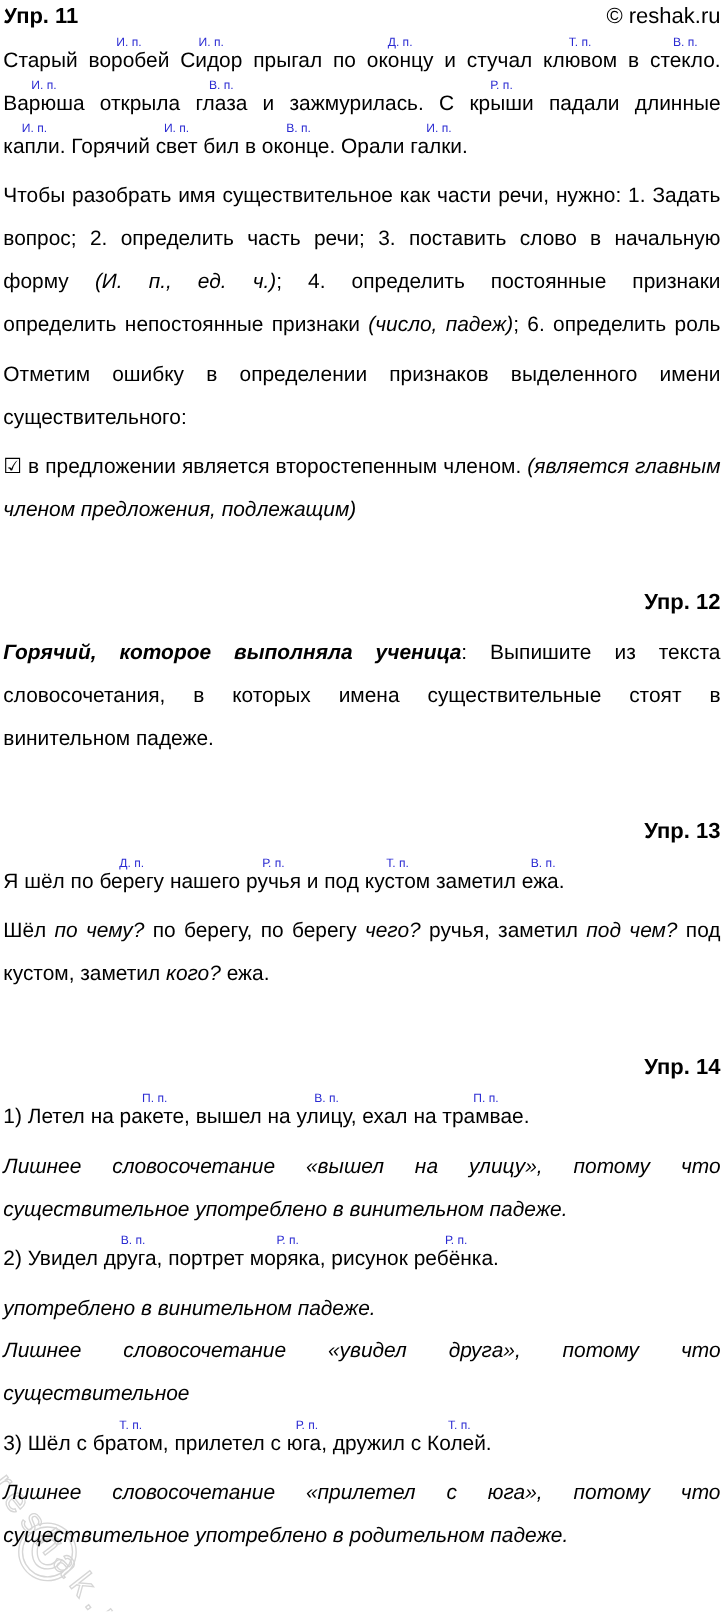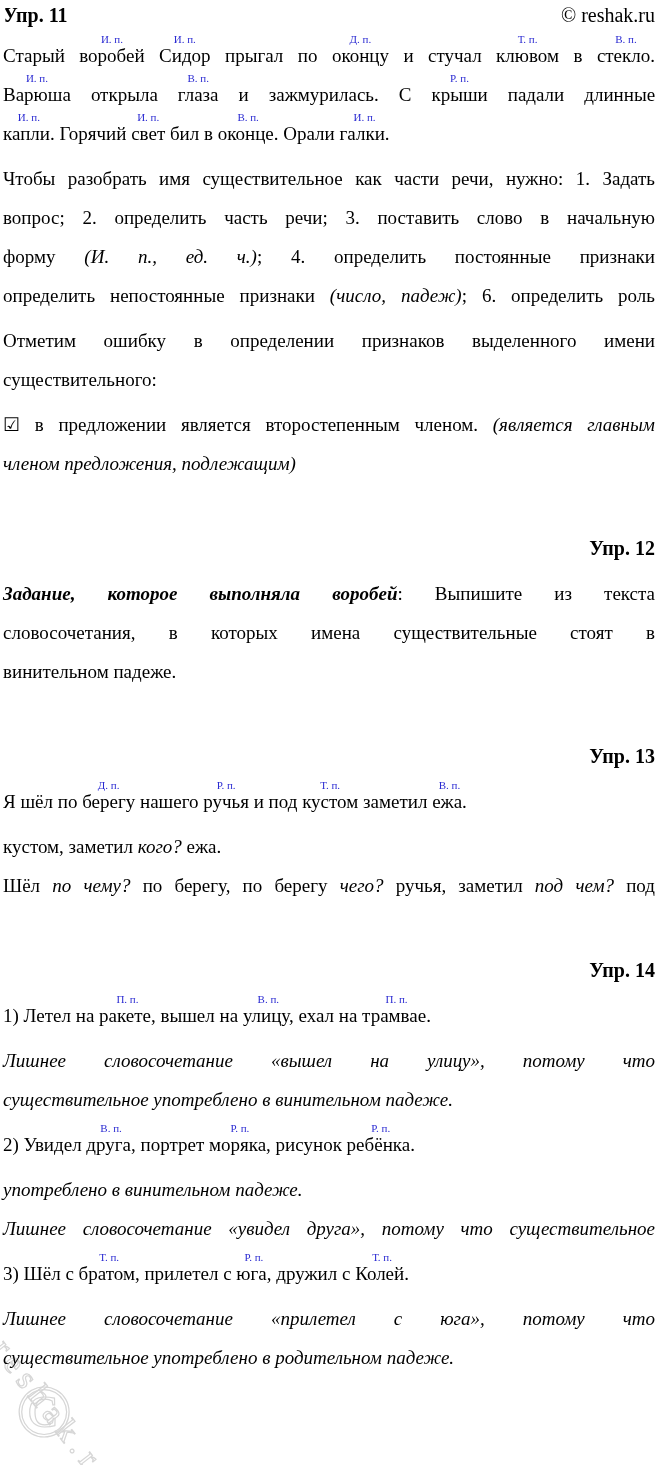--- a/index.html
+++ b/index.html
@@ -9,21 +9,21 @@
     --background:#ffffff;
   }
   html,body{margin:0;padding:0;background:var(--background);}
   .page{
     position:relative;
     width:658px;height:1465px;
     overflow:hidden;
     box-sizing:border-box;
     padding:2px 3px 0 3px;
     background:var(--background);
-    font-family:Liberation Serif, serif;
+    font-family:Liberation Sans, sans-serif;
     color:var(--text);
     border-radius:23px;
   }
   .content{position:relative;z-index:1;}
   .hdr{display:flex;justify-content:space-between;align-items:baseline;line-height:26px;margin-bottom:8px;}
   .hdr .ex{font-weight:700;font-size:20px;}
   .hdr .cp{font-size:20px;}
   .line{font-size:19px;line-height:39px;min-height:39px;}
   .line.j{text-align:justify;text-align-last:justify;}
   .word{position:relative;}
@@ -87,31 +87,31 @@
       </div>
 
       <div class="group">
         <div class="line j"><span>☑</span><span> в предложении является второстепенным членом. </span><span class="it">(является главным</span></div>
         <div class="line"><span class="it">членом предложения, подлежащим)</span></div>
       </div>
     </section>
 
     <section>
       <div class="title">Упр. 12</div>
-      <div class="line j"><span class="bit">Задание, которое выполняла воробей</span><span>: Выпишите из текста</span></div>
+      <div class="line j"><span class="bit">Горячий, которое выполняла ученица</span><span>: Выпишите из текста</span></div>
       <div class="line j"><span>словосочетания, в которых имена существительные стоят в</span></div>
       <div class="line"><span>винительном падеже.</span></div>
     </section>
 
     <section>
       <div class="title">Упр. 13</div>
       <div class="line"><span class="word">Я</span> <span class="word">шёл</span> <span class="word">по</span> <span class="word">берегу<span class="case">Д. п.</span></span> <span class="word">нашего</span> <span class="word">ручья<span class="case">Р. п.</span></span> <span class="word">и</span> <span class="word">под</span> <span class="word">кустом<span class="case">Т. п.</span></span> <span class="word">заметил</span> <span class="word">ежа.<span class="case">В. п.</span></span></div>
       <div class="group">
+        <div class="line j"><span>Шёл </span><span class="it">по чему?</span><span> по берегу, по берегу </span><span class="it">чего?</span><span> ручья, заметил </span><span class="it">под чем?</span><span> под</span></div>
         <div class="line"><span>кустом, заметил </span><span class="it">кого?</span><span> ежа.</span></div>
-        <div class="line j"><span>Шёл </span><span class="it">по чему?</span><span> по берегу, по берегу </span><span class="it">чего?</span><span> ручья, заметил </span><span class="it">под чем?</span><span> под</span></div>
       </div>
     </section>
 
     <section>
       <div class="title">Упр. 14</div>
 
       <div class="line"><span class="word">1)</span> <span class="word">Летел</span> <span class="word">на</span> <span class="word">ракете,<span class="case">П. п.</span></span> <span class="word">вышел</span> <span class="word">на</span> <span class="word">улицу,<span class="case">В. п.</span></span> <span class="word">ехал</span> <span class="word">на</span> <span class="word">трамвае.<span class="case">П. п.</span></span></div>
       <div class="group">
         <div class="line j"><span class="it">Лишнее словосочетание «вышел на улицу», потому что</span></div>
         <div class="line"><span class="it">существительное употреблено в винительном падеже.</span></div>

